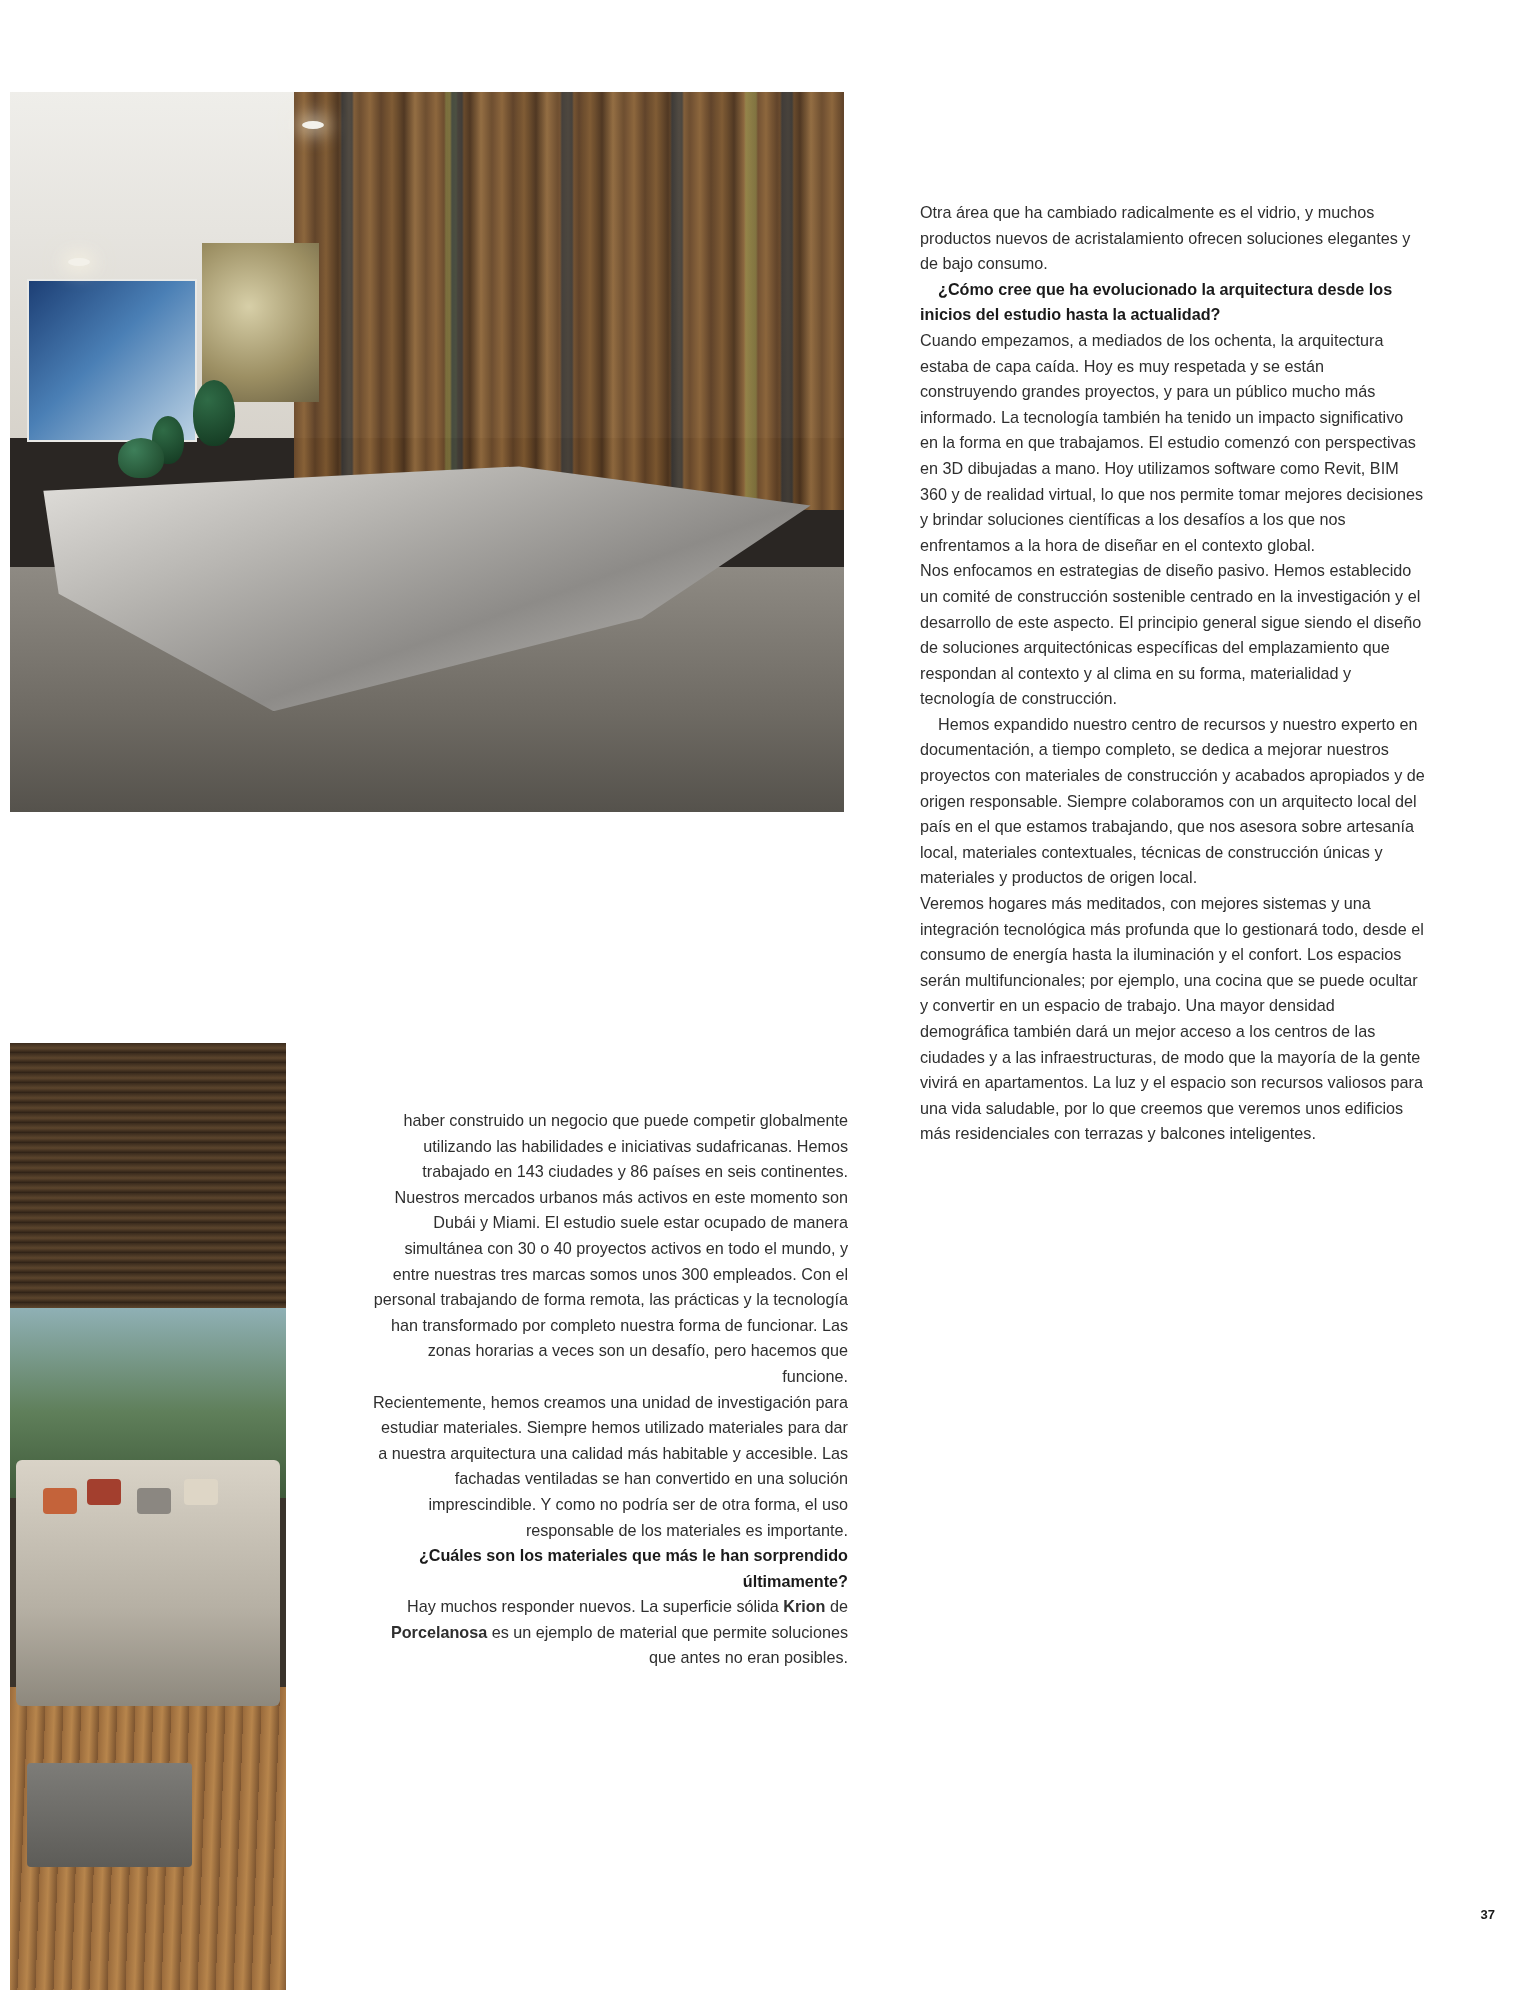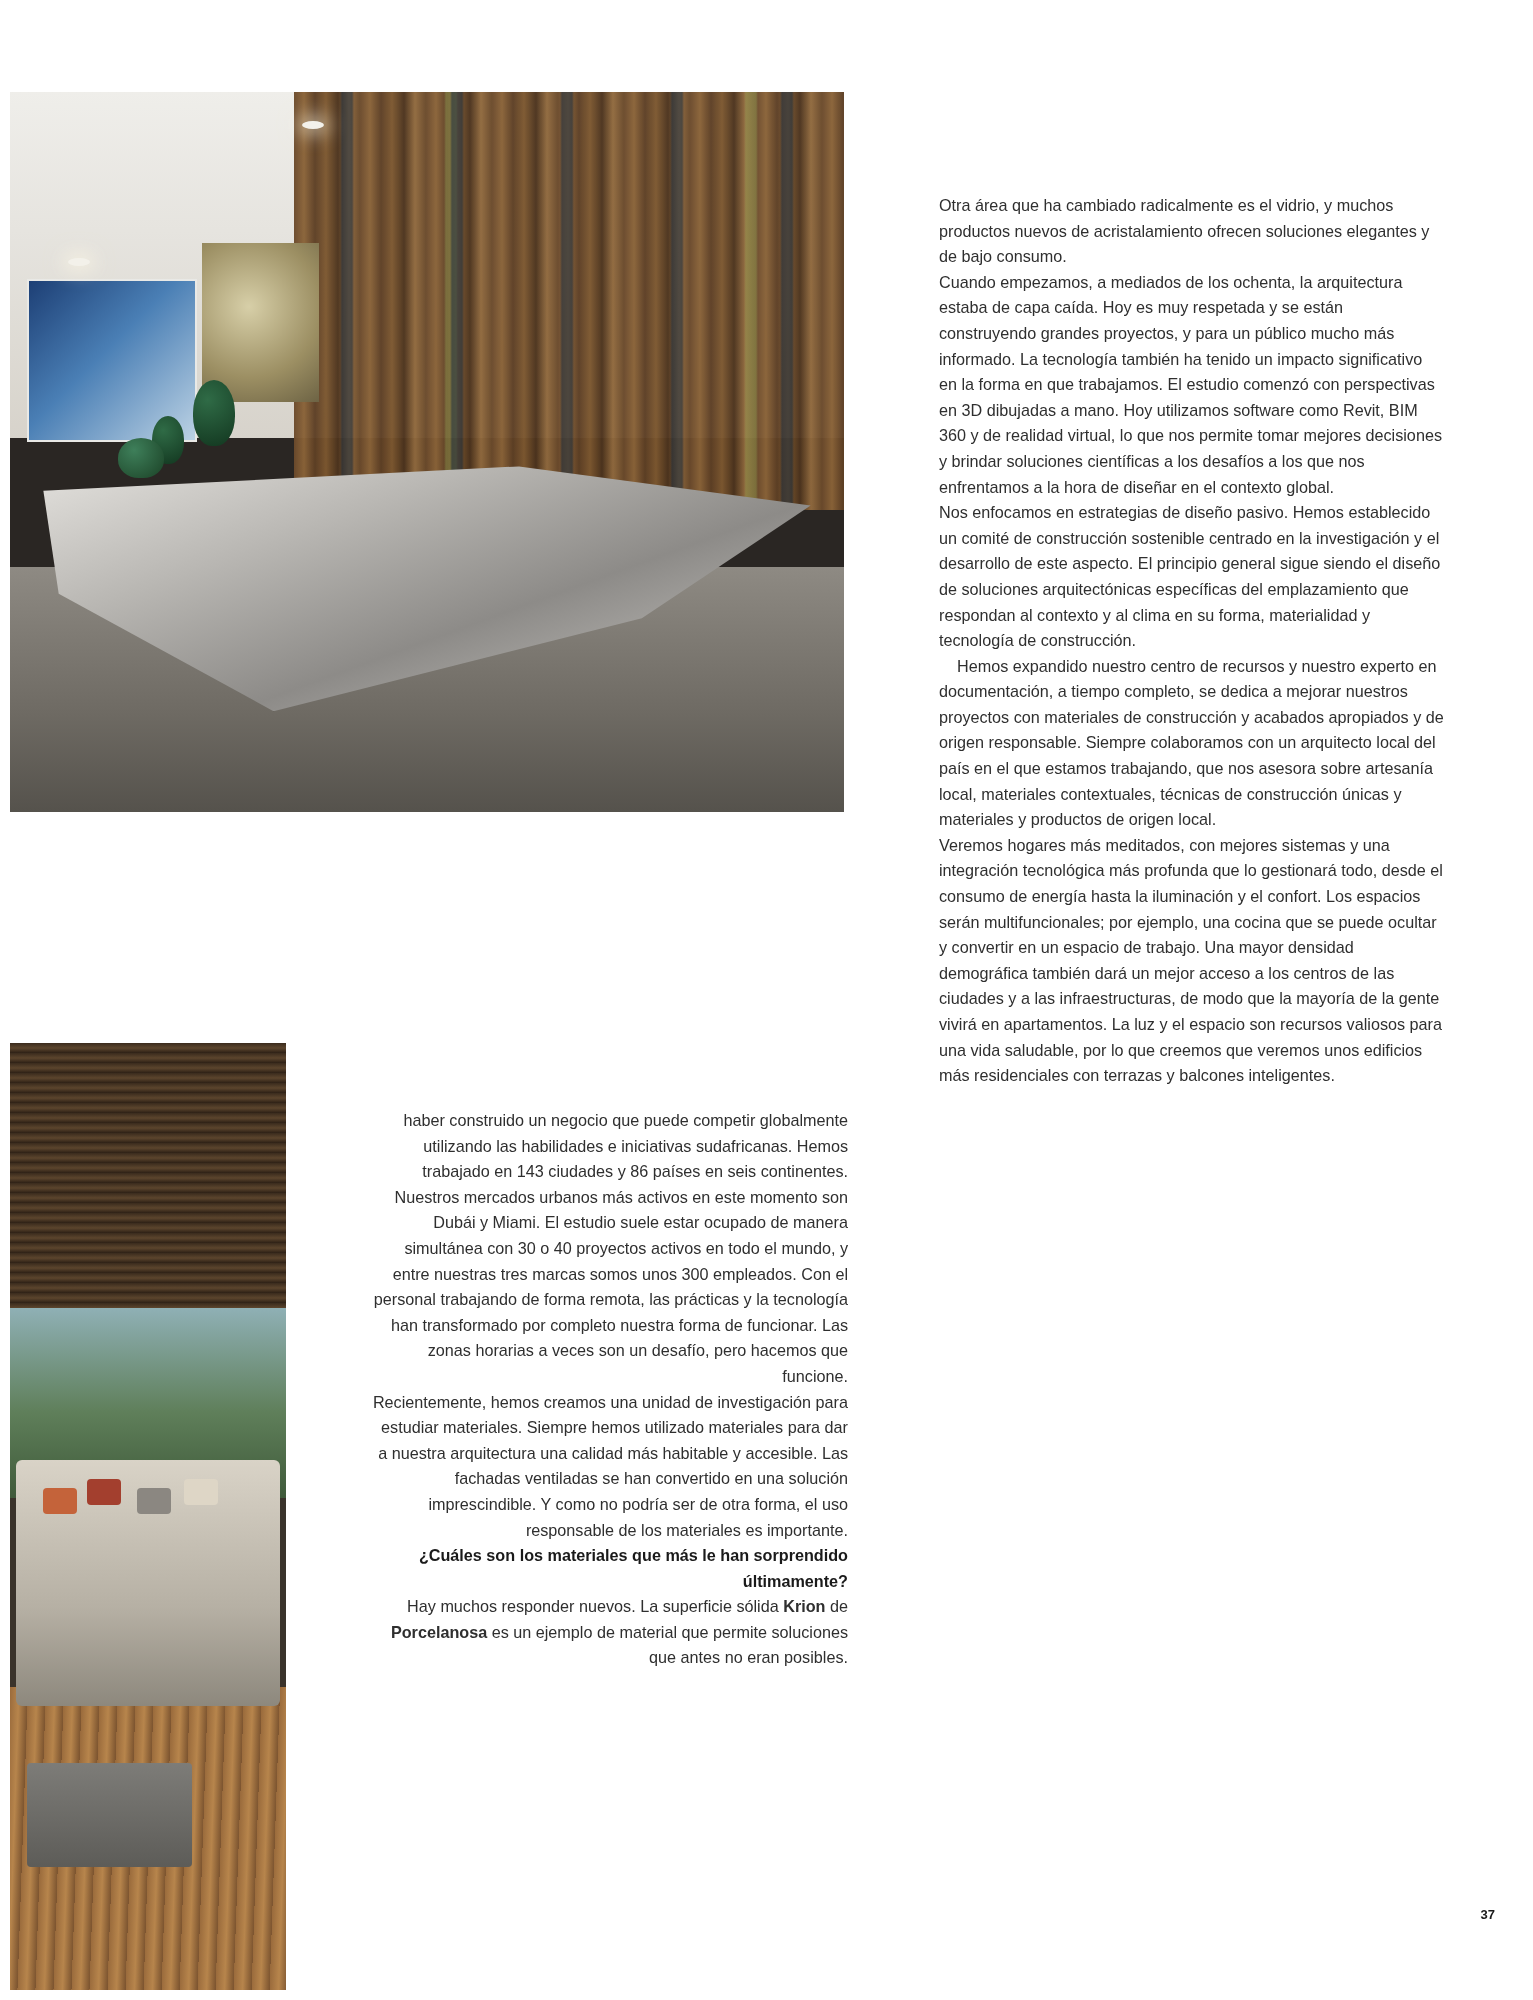--- a/index.html
+++ b/index.html
@@ -148,23 +148,22 @@
     text-align: left;
   }
   #column-left-text {
     left: 370px;
     top: 1108px;
     width: 478px;
     text-align: right;
   }
   #column-right-text {
     left: 920px;
-    top: 193px;
+    top: 200px;
     width: 505px;
-    margin-left: 19px;
   }
   .col p {
     margin: 0;
   }
   .col p.indent {
     text-indent: 18px;
   }
   .q {
     font-weight: bold;
     color: #1a1a1a;
@@ -216,20 +215,21 @@
 
   <div class="col" id="column-left-text">
     <p>haber construido un negocio que puede competir globalmente utilizando las habilidades e iniciativas sudafricanas. Hemos trabajado en 143 ciudades y 86 países en seis continentes. Nuestros mercados urbanos más activos en este momento son Dubái y Miami. El estudio suele estar ocupado de manera simultánea con 30 o 40 proyectos activos en todo el mundo, y entre nuestras tres marcas somos unos 300 empleados. Con el personal trabajando de forma remota, las prácticas y la tecnología han transformado por completo nuestra forma de funcionar. Las zonas horarias a veces son un desafío, pero hacemos que funcione.</p>
     <p>Recientemente, hemos creamos una unidad de investigación para estudiar materiales. Siempre hemos utilizado materiales para dar a nuestra arquitectura una calidad más habitable y accesible. Las fachadas ventiladas se han convertido en una solución imprescindible. Y como no podría ser de otra forma, el uso responsable de los materiales es importante.</p>
     <p class="q indent">¿Cuáles son los materiales que más le han sorprendido últimamente?</p>
     <p><span>Hay muchos responder nuevos. La superficie sólida </span><span class="bold-inline">Krion</span><span> de </span><span class="bold-inline">Porcelanosa</span><span> es un ejemplo de material que permite soluciones que antes no eran posibles.</span></p>
   </div>
 
   <div class="col" id="column-right-text">
     <p>Otra área que ha cambiado radicalmente es el vidrio, y muchos productos nuevos de acristalamiento ofrecen soluciones elegantes y de bajo consumo.</p>
+    <p class="q indent">¿Cómo cree que ha evolucionado la arquitectura desde los inicios del estudio hasta la actualidad?</p>
     <p>Cuando empezamos, a mediados de los ochenta, la arquitectura estaba de capa caída. Hoy es muy respetada y se están construyendo grandes proyectos, y para un público mucho más informado. La tecnología también ha tenido un impacto significativo en la forma en que trabajamos. El estudio comenzó con perspectivas en 3D dibujadas a mano. Hoy utilizamos software como Revit, BIM 360 y de realidad virtual, lo que nos permite tomar mejores decisiones y brindar soluciones científicas a los desafíos a los que nos enfrentamos a la hora de diseñar en el contexto global.</p>
     <p>Nos enfocamos en estrategias de diseño pasivo. Hemos establecido un comité de construcción sostenible centrado en la investigación y el desarrollo de este aspecto. El principio general sigue siendo el diseño de soluciones arquitectónicas específicas del emplazamiento que respondan al contexto y al clima en su forma, materialidad y tecnología de construcción.</p>
     <p class="indent">Hemos expandido nuestro centro de recursos y nuestro experto en documentación, a tiempo completo, se dedica a mejorar nuestros proyectos con materiales de construcción y acabados apropiados y de origen responsable. Siempre colaboramos con un arquitecto local del país en el que estamos trabajando, que nos asesora sobre artesanía local, materiales contextuales, técnicas de construcción únicas y materiales y productos de origen local.</p>
     <p>Veremos hogares más meditados, con mejores sistemas y una integración tecnológica más profunda que lo gestionará todo, desde el consumo de energía hasta la iluminación y el confort. Los espacios serán multifuncionales; por ejemplo, una cocina que se puede ocultar y convertir en un espacio de trabajo. Una mayor densidad demográfica también dará un mejor acceso a los centros de las ciudades y a las infraestructuras, de modo que la mayoría de la gente vivirá en apartamentos. La luz y el espacio son recursos valiosos para una vida saludable, por lo que creemos que veremos unos edificios más residenciales con terrazas y balcones inteligentes.</p>
   </div>
 
   <div id="page-number">37</div>
 
 </div>
 

